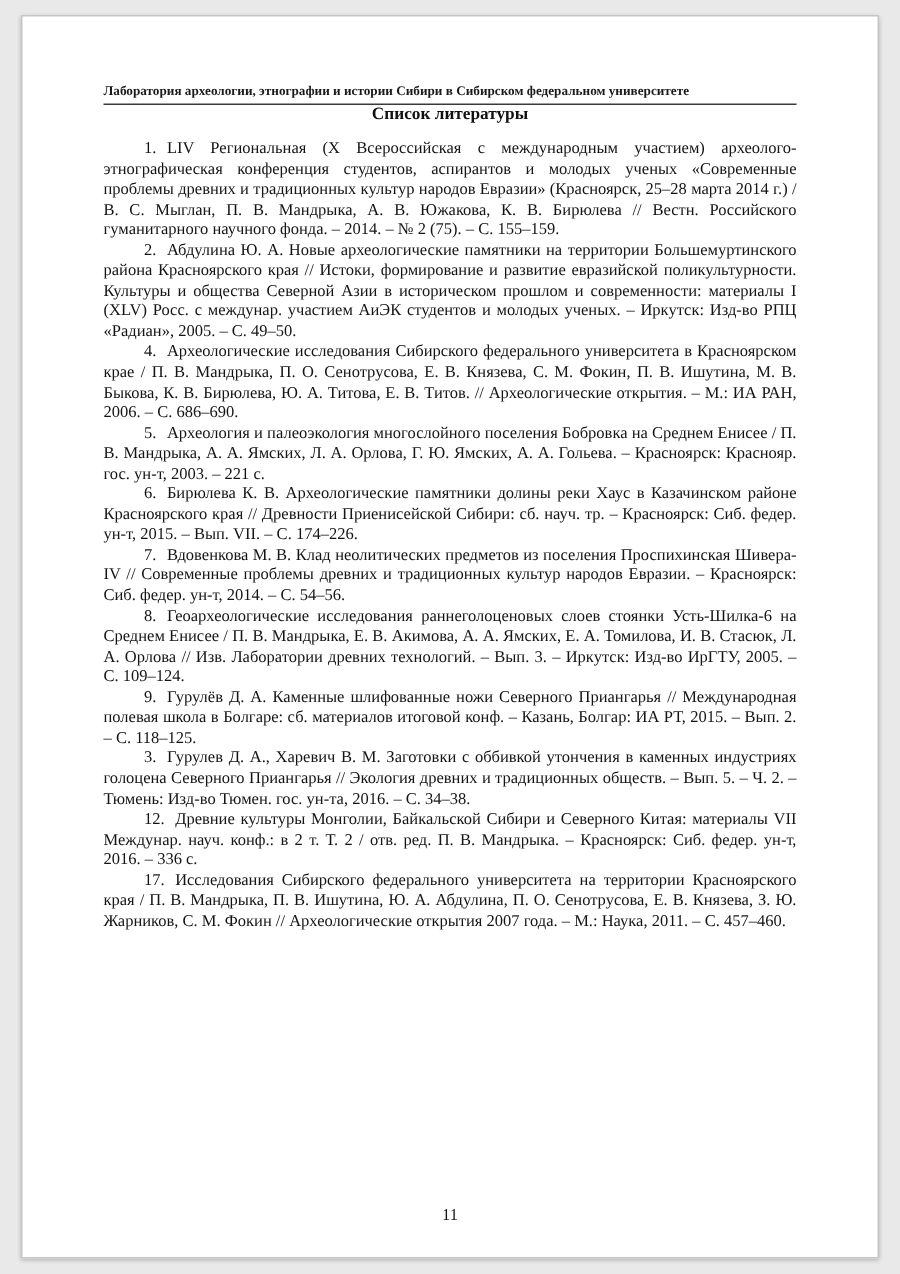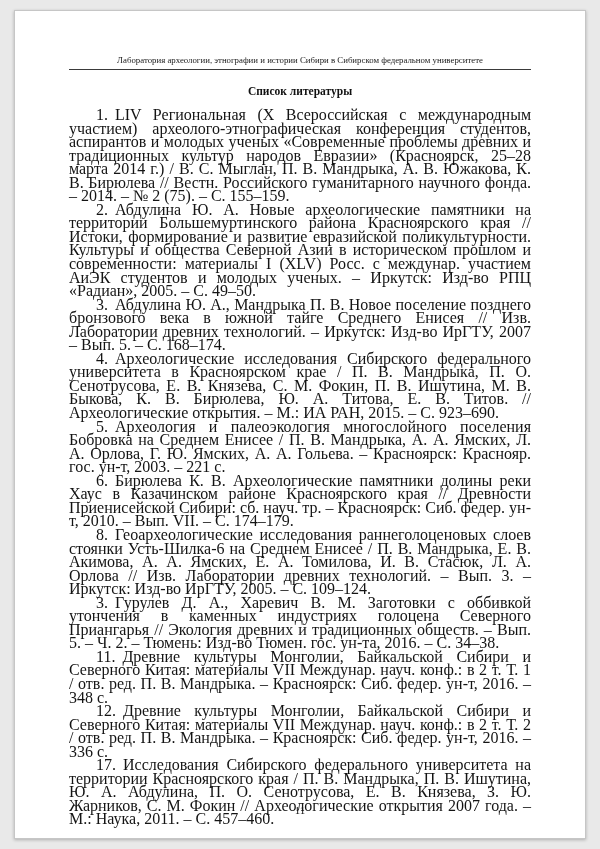--- a/index.html
+++ b/index.html
@@ -16,41 +16,40 @@
     position: absolute;
     left: 14px; top: 10px;
     width: 572px; height: 829px;
     background: #ffffff;
     border: 1px solid #c6c6c6;
     box-shadow: 0 1px 3px rgba(0,0,0,0.25);
     padding: 44px 54px 0 54px;
   }
   .doc-header {
     font-size: 8.8px;
-    font-weight: normal;
-    text-align: center;
+    font-weight: bold;
+    text-align: left;
     color: #1a1a1a;
     white-space: nowrap;
   }
   .header-rule {
     border: none;
     border-top: 1px solid #3a3a3a;
     margin-top: 4px;
   }
   .doc-title {
     font-size: 11.5px;
     font-weight: bold;
     text-align: center;
-    margin-top: 15px;
     margin-bottom: 11px;
     color: #111;
   }
   .ref-list { display: block; }
   .ref {
-    font-size: 16px;
+    font-size: 11px;
     line-height: 13.55px;
     text-align: justify;
     text-indent: 27px;
     color: #141414;
   }
   .ref-num { margin-right: 7px; }
   .page-number {
     position: absolute;
     bottom: 22px;
     left: 0; right: 0;
@@ -62,24 +61,24 @@
 </head>
 <body>
 
 <div class="page">
   <div class="doc-header">Лаборатория археологии, этнографии и истории Сибири в Сибирском федеральном университете</div>
   <hr class="header-rule">
   <div class="doc-title">Список литературы</div>
   <div class="ref-list">
       <p class="ref"><span class="ref-num">1.</span><span>LIV Региональная (X Всероссийская с международным участием) археолого-этнографическая конференция студентов, аспирантов и молодых ученых «Современные проблемы древних и традиционных культур народов Евразии» (Красноярск, 25–28 марта 2014 г.) / В. С. Мыглан, П. В. Мандрыка, А. В. Южакова, К. В. Бирюлева // Вестн. Российского гуманитарного научного фонда. – 2014. – № 2 (75). – С. 155–159.</span></p>
       <p class="ref"><span class="ref-num">2.</span><span>Абдулина Ю. А. Новые археологические памятники на территории Большемуртинского района Красноярского края // Истоки, формирование и развитие евразийской поликультурности. Культуры и общества Северной Азии в историческом прошлом и современности: материалы I (XLV) Росс. с междунар. участием АиЭК студентов и молодых ученых. – Иркутск: Изд-во РПЦ «Радиан», 2005. – С. 49–50.</span></p>
-      <p class="ref"><span class="ref-num">3.</span><span>Абдулина Ю. А., Мандрыка П. В. Новое поселение позднего бронзового века в южной тайге Среднего Енисея // Изв. Лаборатории древних технологий. – Иркутск: Изд-во ИрГТУ, 2007 – Вып. 5. – С. 168–174.</span></p>
-      <p class="ref"><span class="ref-num">4.</span><span>Археологические исследования Сибирского федерального университета в Красноярском крае / П. В. Мандрыка, П. О. Сенотрусова, Е. В. Князева, С. М. Фокин, П. В. Ишутина, М. В. Быкова, К. В. Бирюлева, Ю. А. Титова, Е. В. Титов. // Археологические открытия. – М.: ИА РАН, 2015. – С. 923–690.</span></p>
+      <p class="ref"><span class="ref-num">4.</span><span>Археологические исследования Сибирского федерального университета в Красноярском крае / П. В. Мандрыка, П. О. Сенотрусова, Е. В. Князева, С. М. Фокин, П. В. Ишутина, М. В. Быкова, К. В. Бирюлева, Ю. А. Титова, Е. В. Титов. // Археологические открытия. – М.: ИА РАН, 2006. – С. 686–690.</span></p>
       <p class="ref"><span class="ref-num">5.</span><span>Археология и палеоэкология многослойного поселения Бобровка на Среднем Енисее / П. В. Мандрыка, А. А. Ямских, Л. А. Орлова, Г. Ю. Ямских, А. А. Гольева. – Красноярск: Краснояр. гос. ун-т, 2003. – 221 с.</span></p>
-      <p class="ref"><span class="ref-num">6.</span><span>Бирюлева К. В. Археологические памятники долины реки Хаус в Казачинском районе Красноярского края // Древности Приенисейской Сибири: сб. науч. тр. – Красноярск: Сиб. федер. ун-т, 2010. – Вып. VII. – С. 174–179.</span></p>
+      <p class="ref"><span class="ref-num">6.</span><span>Бирюлева К. В. Археологические памятники долины реки Хаус в Казачинском районе Красноярского края // Древности Приенисейской Сибири: сб. науч. тр. – Красноярск: Сиб. федер. ун-т, 2015. – Вып. VII. – С. 174–226.</span></p>
+      <p class="ref"><span class="ref-num">7.</span><span>Вдовенкова М. В. Клад неолитических предметов из поселения Проспихинская Шивера-IV // Современные проблемы древних и традиционных культур народов Евразии. – Красноярск: Сиб. федер. ун-т, 2014. – С. 54–56.</span></p>
       <p class="ref"><span class="ref-num">8.</span><span>Геоархеологические исследования раннеголоценовых слоев стоянки Усть-Шилка-6 на Среднем Енисее / П. В. Мандрыка, Е. В. Акимова, А. А. Ямских, Е. А. Томилова, И. В. Стасюк, Л. А. Орлова // Изв. Лаборатории древних технологий. – Вып. 3. – Иркутск: Изд-во ИрГТУ, 2005. – С. 109–124.</span></p>
+      <p class="ref"><span class="ref-num">9.</span><span>Гурулёв Д. А. Каменные шлифованные ножи Северного Приангарья // Международная полевая школа в Болгаре: сб. материалов итоговой конф. – Казань, Болгар: ИА РТ, 2015. – Вып. 2. – С. 118–125.</span></p>
       <p class="ref"><span class="ref-num">3.</span><span>Гурулев Д. А., Харевич В. М. Заготовки с оббивкой утончения в каменных индустриях голоцена Северного Приангарья // Экология древних и традиционных обществ. – Вып. 5. – Ч. 2. – Тюмень: Изд-во Тюмен. гос. ун-та, 2016. – С. 34–38.</span></p>
-      <p class="ref"><span class="ref-num">11.</span><span>Древние культуры Монголии, Байкальской Сибири и Северного Китая: материалы VII Междунар. науч. конф.: в 2 т. Т. 1 / отв. ред. П. В. Мандрыка. – Красноярск: Сиб. федер. ун-т, 2016. – 348 с.</span></p>
       <p class="ref"><span class="ref-num">12.</span><span>Древние культуры Монголии, Байкальской Сибири и Северного Китая: материалы VII Междунар. науч. конф.: в 2 т. Т. 2 / отв. ред. П. В. Мандрыка. – Красноярск: Сиб. федер. ун-т, 2016. – 336 с.</span></p>
       <p class="ref"><span class="ref-num">17.</span><span>Исследования Сибирского федерального университета на территории Красноярского края / П. В. Мандрыка, П. В. Ишутина, Ю. А. Абдулина, П. О. Сенотрусова, Е. В. Князева, З. Ю. Жарников, С. М. Фокин // Археологические открытия 2007 года. – М.: Наука, 2011. – С. 457–460.</span></p>
     </div>
   <div class="page-number">11</div>
 </div>
 
 </body></html>

